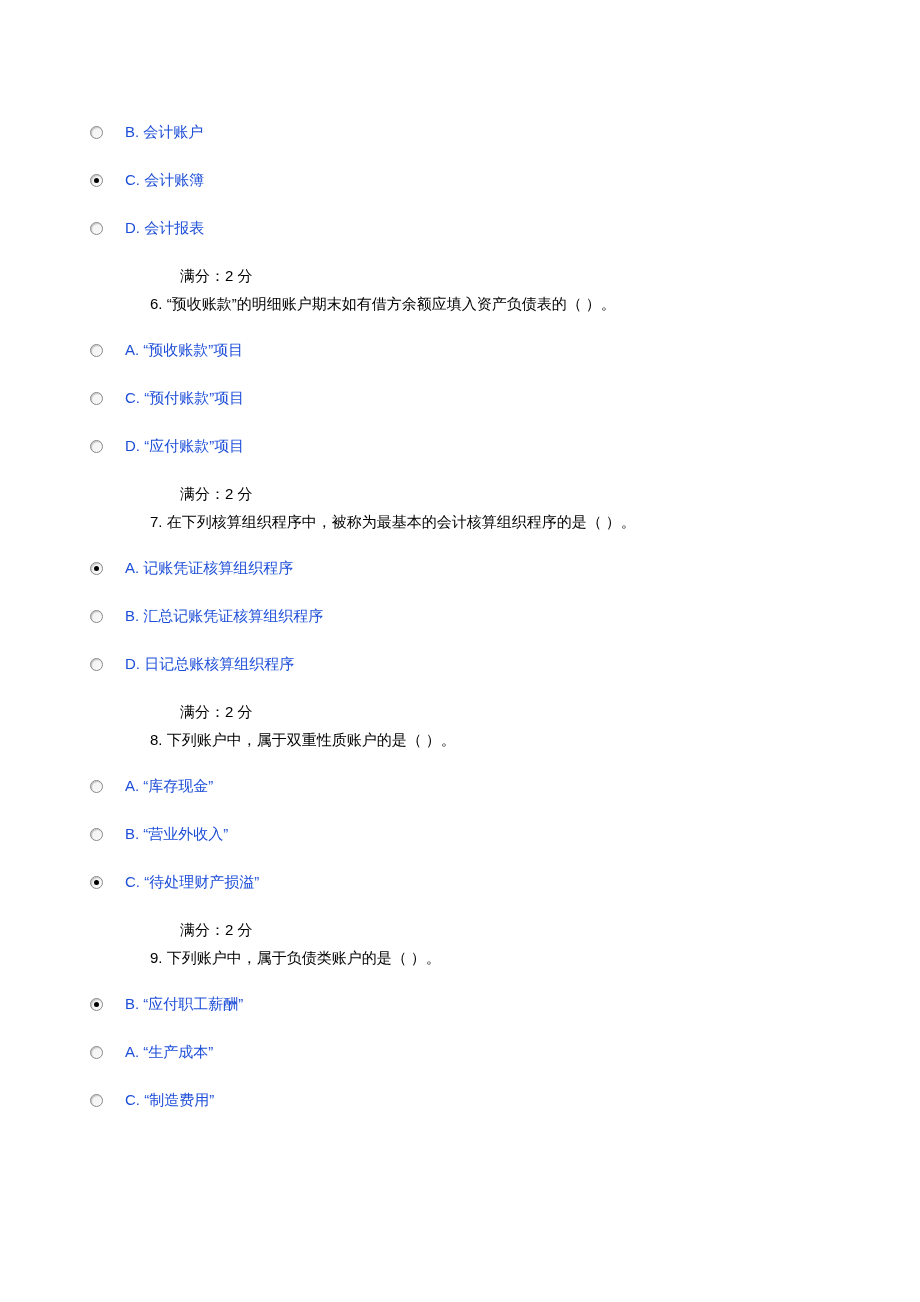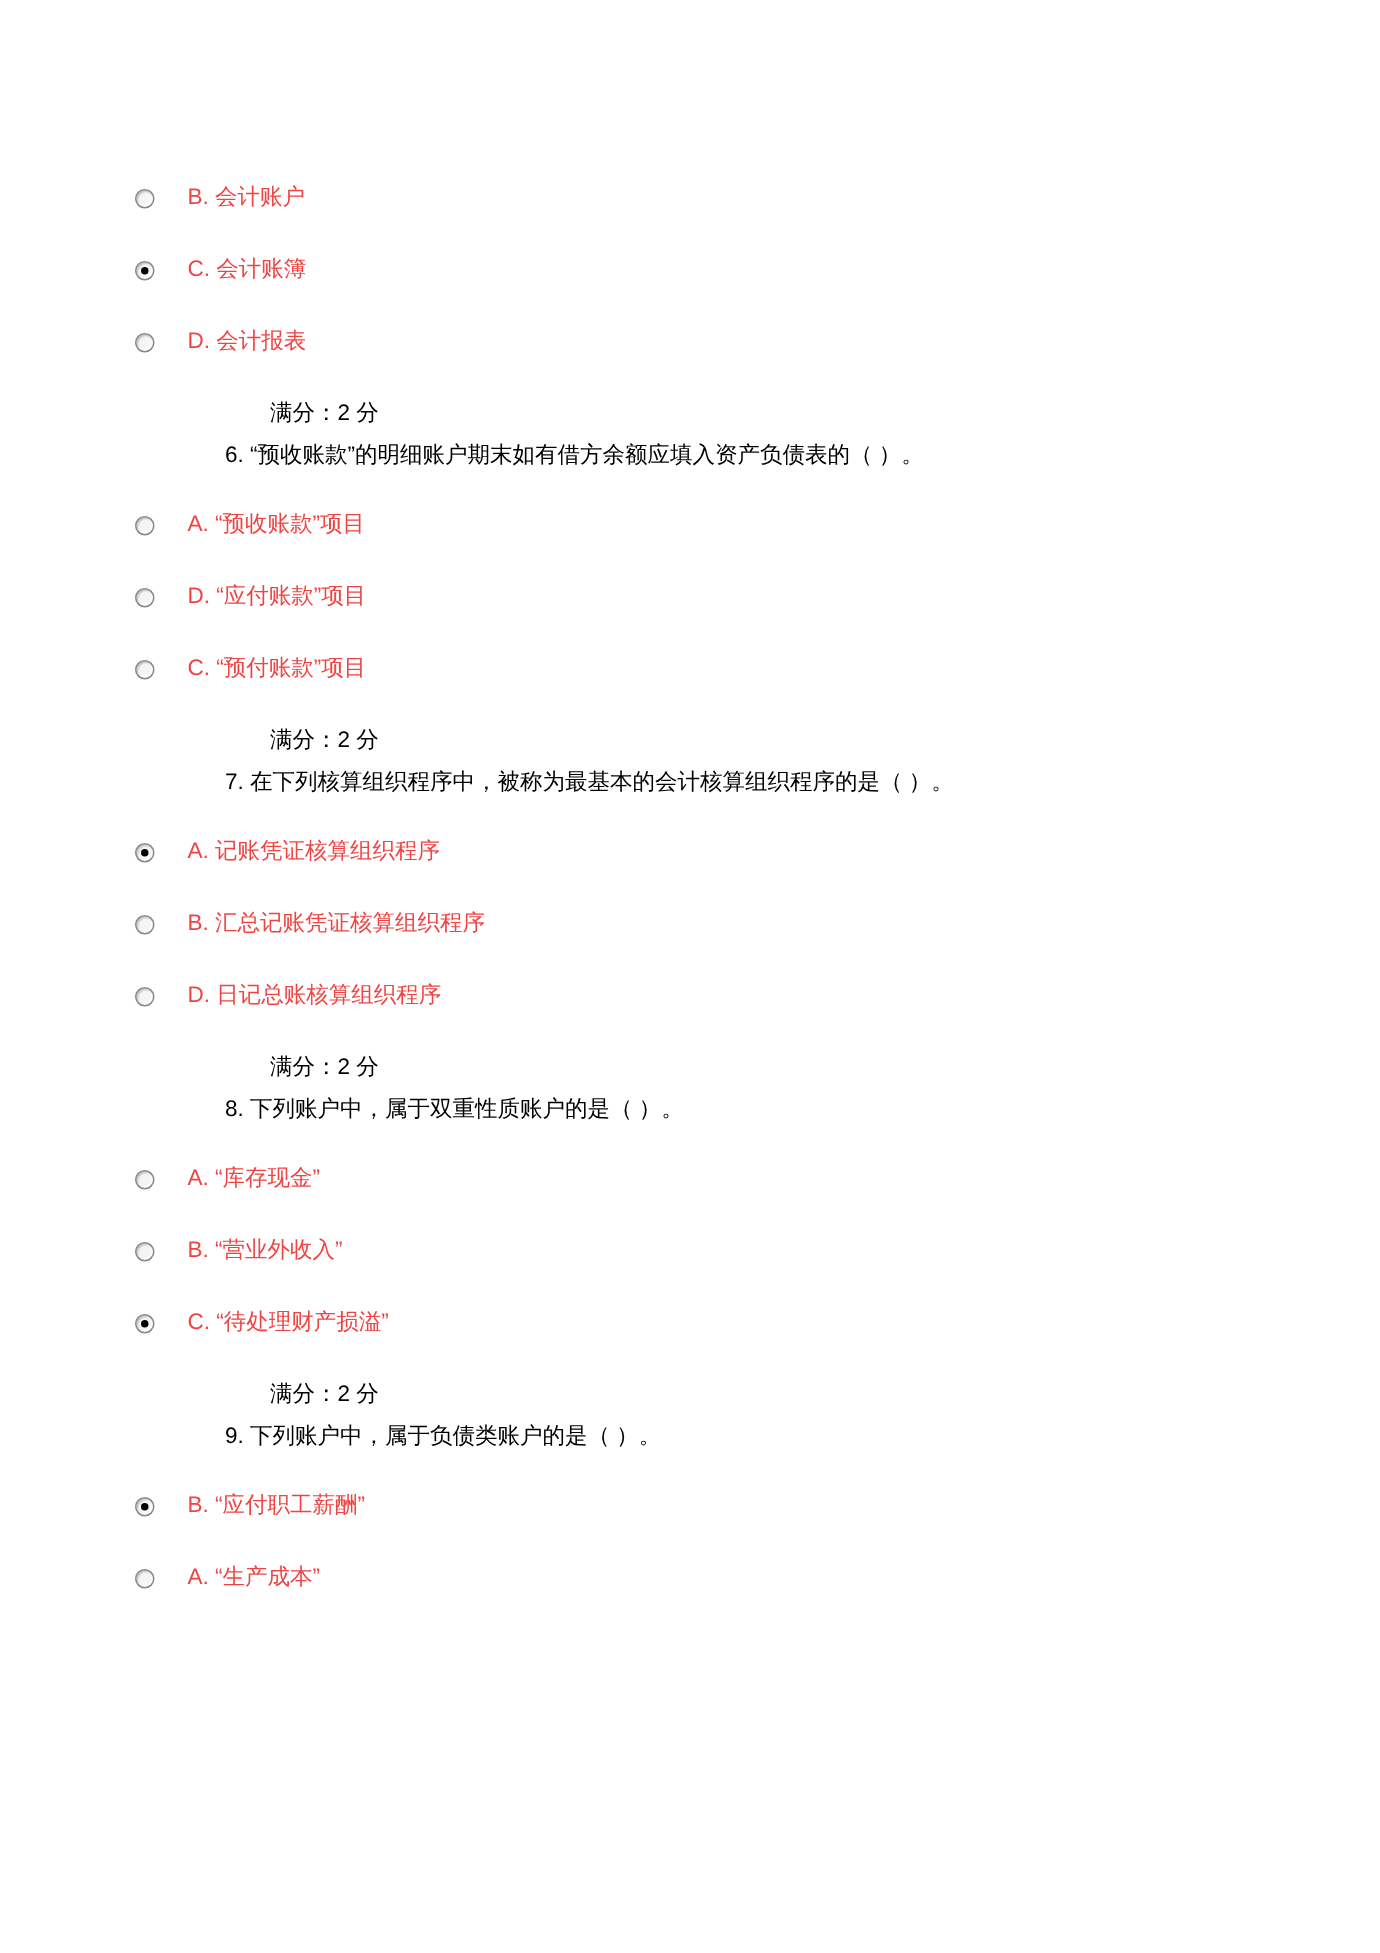--- a/index.html
+++ b/index.html
@@ -32,21 +32,21 @@
       content: "";
       position: absolute;
       top: 3px;
       left: 3px;
       width: 5px;
       height: 5px;
       border-radius: 50%;
       background: #000;
     }
     .option-text {
-      color: #ef4444;
+      color: #1d4ed8;
     }
     .score-line {
       margin-left: 90px;
       margin-bottom: 4px;
     }
     .question-line {
       margin-left: 60px;
       margin-bottom: 22px;
     }
   </style>
@@ -67,25 +67,25 @@
       <span class="option-text">D. 会计报表</span>
     </div>
     <div class="score-line">满分：2 分</div>
     <div class="question-line"><span>6.</span> <span>“预收账款”的明细账户期末如有借方余额应填入资产负债表的（  ）。</span></div>
     <div class="option-row">
       <span class="radio"></span>
       <span class="option-text">A. “预收账款”项目</span>
     </div>
     <div class="option-row">
       <span class="radio"></span>
-      <span class="option-text">D. “应付账款”项目</span>
+      <span class="option-text">C. “预付账款”项目</span>
     </div>
     <div class="option-row">
       <span class="radio"></span>
-      <span class="option-text">C. “预付账款”项目</span>
+      <span class="option-text">D. “应付账款”项目</span>
     </div>
     <div class="score-line">满分：2 分</div>
     <div class="question-line"><span>7.</span> <span>在下列核算组织程序中，被称为最基本的会计核算组织程序的是（  ）。</span></div>
     <div class="option-row">
       <span class="radio selected"></span>
       <span class="option-text">A. 记账凭证核算组织程序</span>
     </div>
     <div class="option-row">
       <span class="radio"></span>
       <span class="option-text">B. 汇总记账凭证核算组织程序</span>
@@ -111,13 +111,17 @@
     <div class="score-line">满分：2 分</div>
     <div class="question-line"><span>9.</span> <span>下列账户中，属于负债类账户的是（  ）。</span></div>
     <div class="option-row">
       <span class="radio selected"></span>
       <span class="option-text">B. “应付职工薪酬”</span>
     </div>
     <div class="option-row">
       <span class="radio"></span>
       <span class="option-text">A. “生产成本”</span>
     </div>
+    <div class="option-row">
+      <span class="radio"></span>
+      <span class="option-text">C. “制造费用”</span>
+    </div>
   </div>
 
 </body></html>

